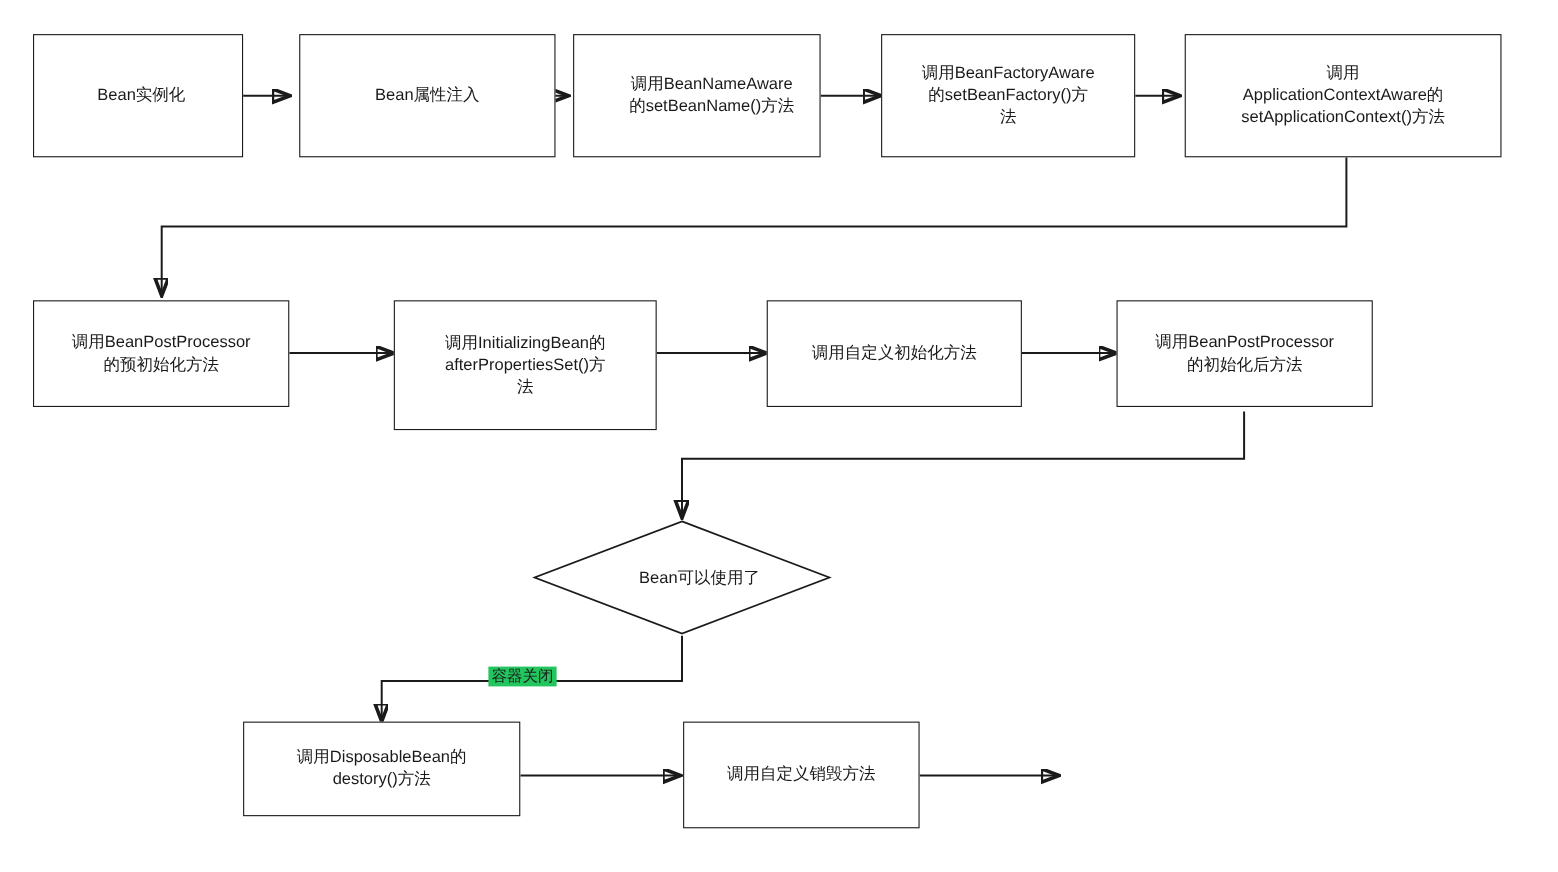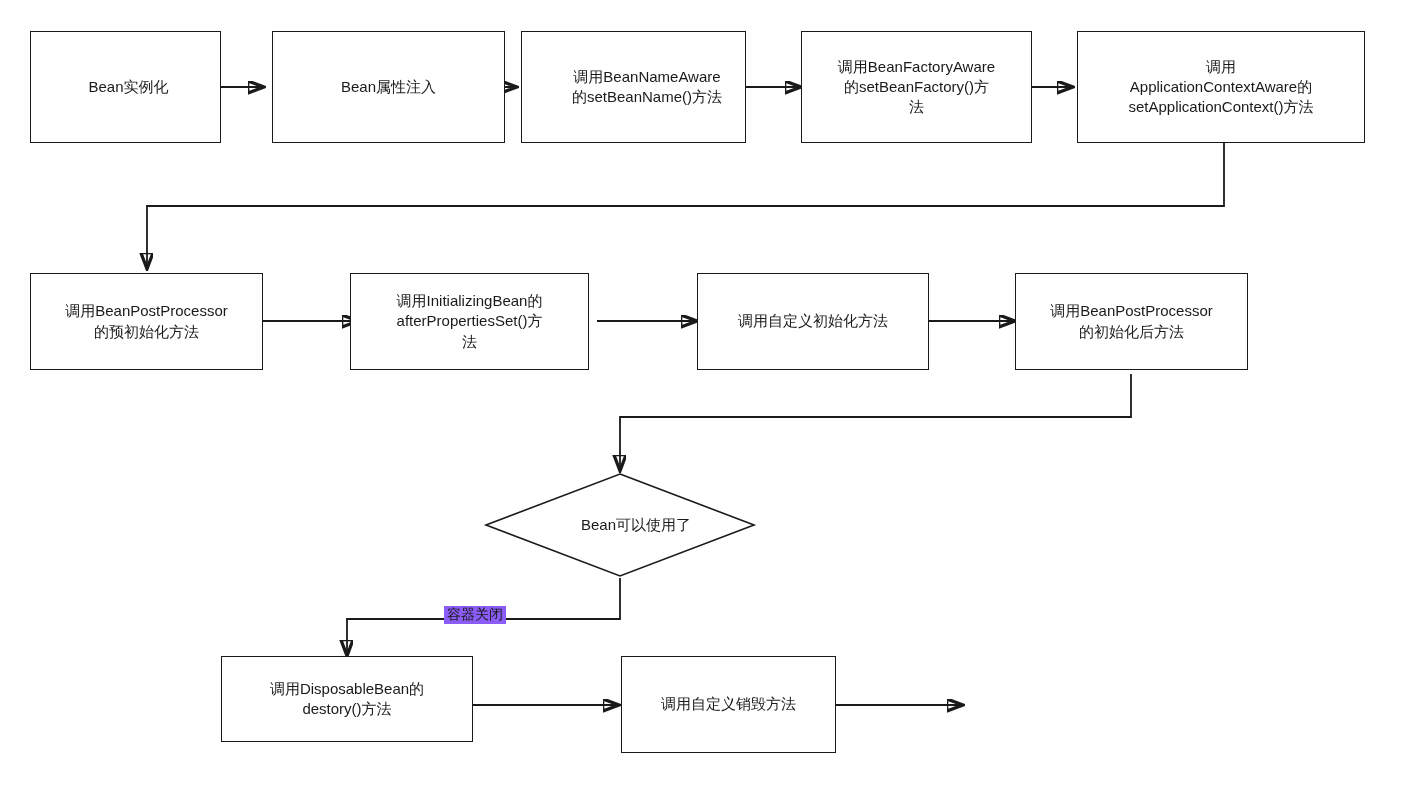--- a/index.html
+++ b/index.html
@@ -52,21 +52,21 @@
     width: 100%;
     height: 100%;
     display: flex;
     align-items: center;
     justify-content: center;
     font-size: 15px;
   }
   .edge-label {
     position: absolute;
     font-size: 14px;
-    background: #8b5cf6;
+    background: #22c55e;
     padding: 0 3px;
     white-space: nowrap;
   }
   svg#wires {
     position: absolute;
     left: 0;
     top: 0;
     width: 1416px;
     height: 793px;
     pointer-events: none;
@@ -114,21 +114,21 @@
 的setBeanName()方法</div>
   <div class="node" style="left:801px; top:31px;  width:231px; height:112px;">调用BeanFactoryAware
 的setBeanFactory()方
 法</div>
   <div class="node" style="left:1077px;top:31px;  width:288px; height:112px;">调用
 ApplicationContextAware的
 setApplicationContext()方法</div>
 
   <div class="node" style="left:30px;  top:273px; width:233px; height:97px;">调用BeanPostProcessor
 的预初始化方法</div>
-  <div class="node" style="left:350px; top:273px; width:239px; height:97px;">调用InitializingBean的
+  <div class="node" style="left:358px; top:273px; width:239px; height:118px;">调用InitializingBean的
 afterPropertiesSet()方
 法</div>
   <div class="node" style="left:697px; top:273px; width:232px; height:97px;">调用自定义初始化方法</div>
   <div class="node" style="left:1015px;top:273px; width:233px; height:97px;">调用BeanPostProcessor
 的初始化后方法</div>
 
   <div class="diamond" style="left:484px; top:472px; width:272px; height:106px;">
     <svg width="272" height="106" viewBox="0 0 272 106">
       <polygon points="136,2 270,53 136,104 2,53" fill="#ffffff" stroke="#1a1a1a" stroke-width="1.6"></polygon>
     </svg>

